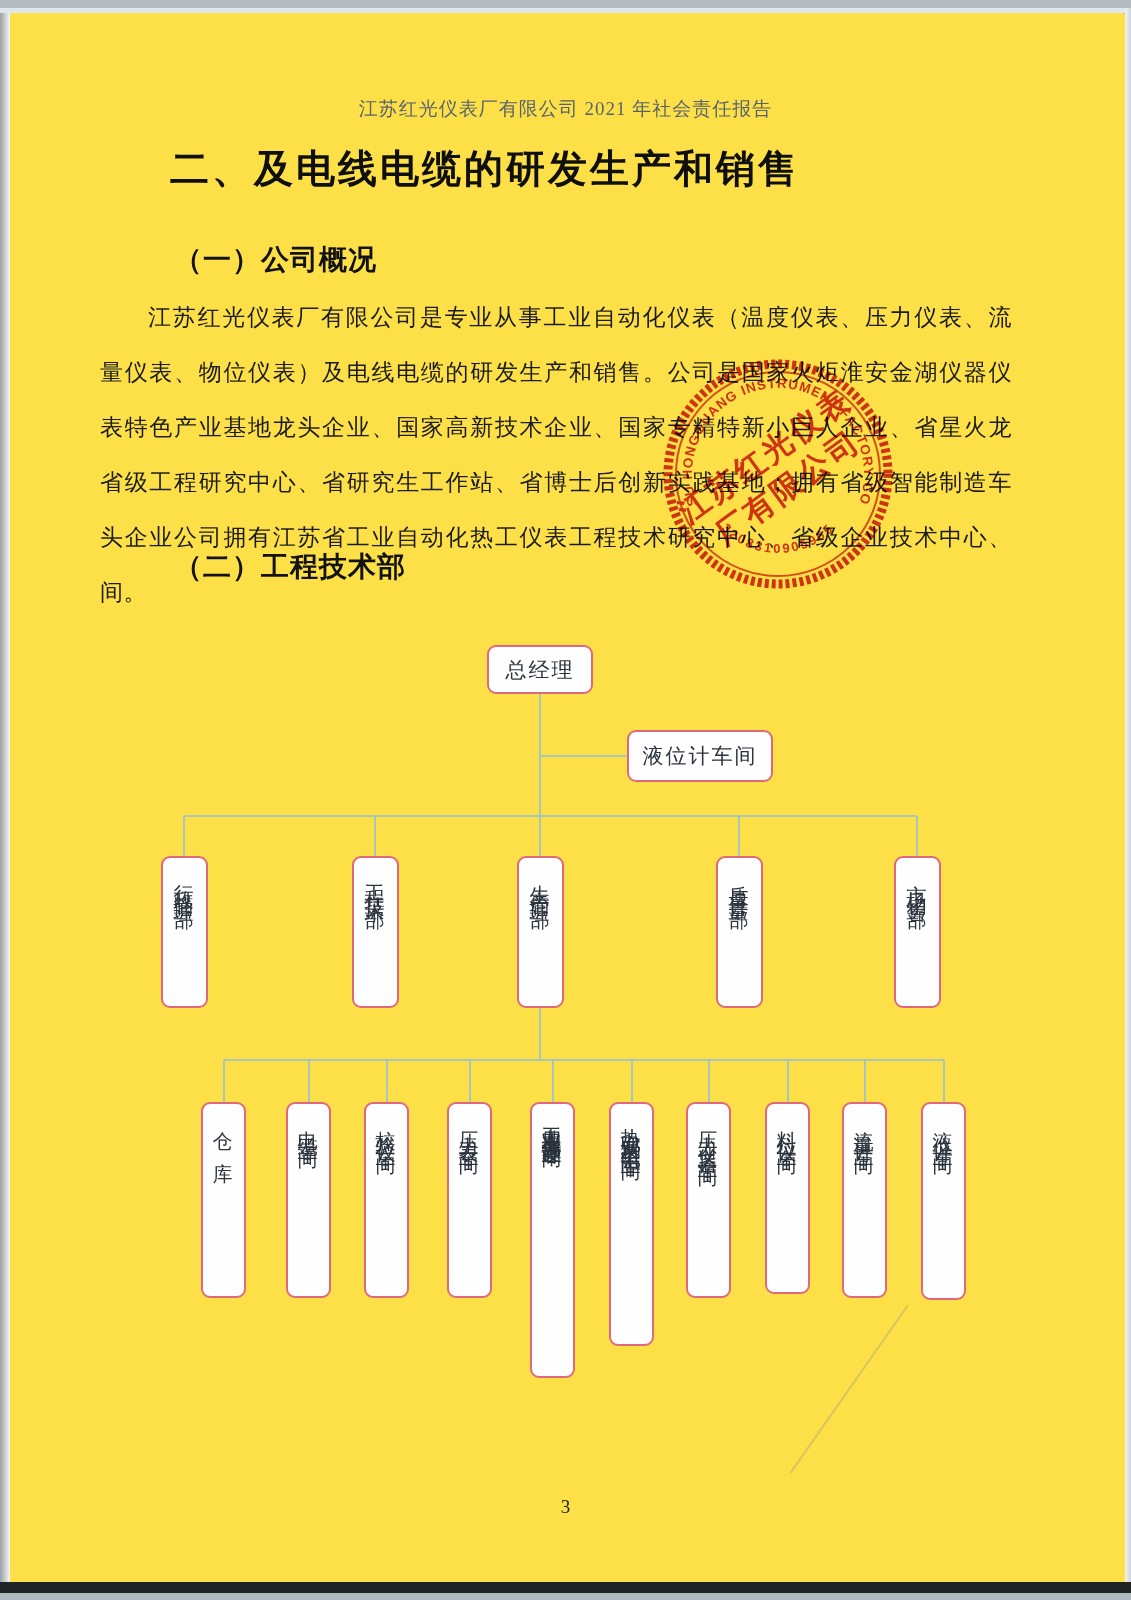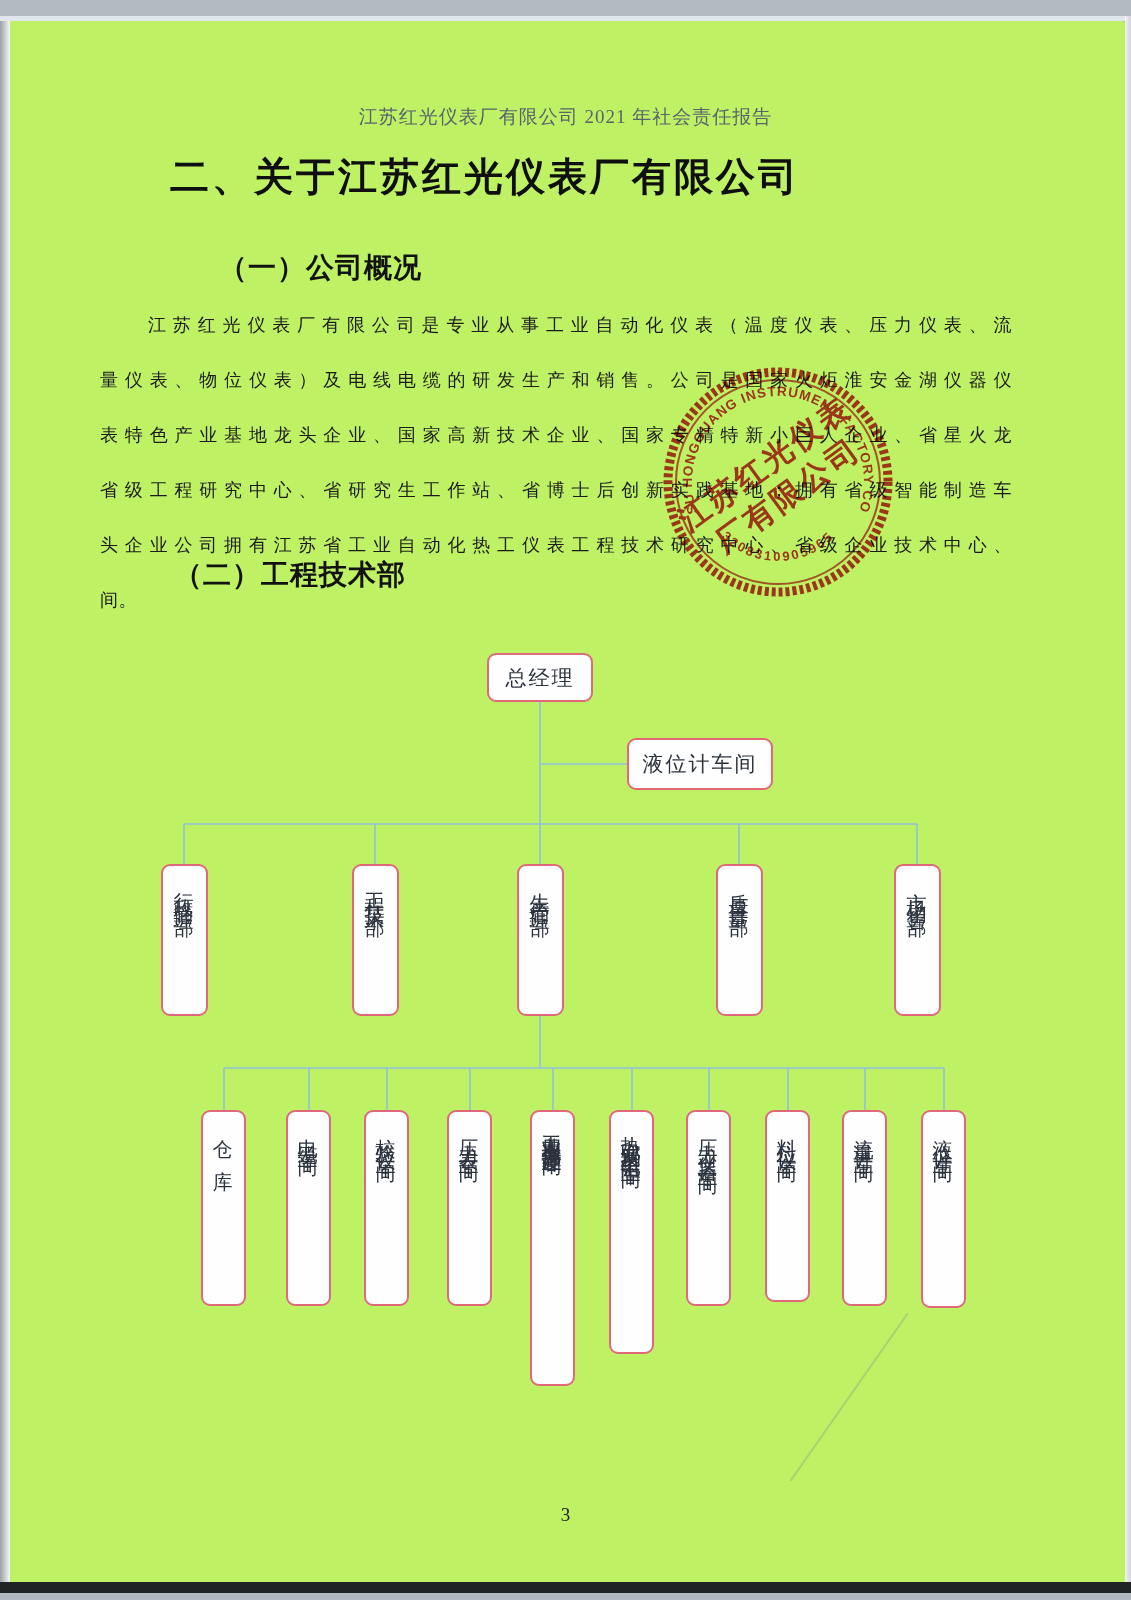--- a/index.html
+++ b/index.html
@@ -2,22 +2,22 @@
 <html><head>
 <meta charset="utf-8">
 <style>
   html,body{margin:0;padding:0;}
   body{
     width:1131px;height:1600px;overflow:hidden;
     background:#b3bbc1;
     font-family:"Liberation Serif", serif;
   }
   .paper{
-    position:absolute;left:0;top:16px;width:1131px;height:1582px;
-    background:#bef264;
+    position:absolute;left:0;top:8px;width:1131px;height:1582px;
+    background:#fde047;
     border-radius:22px;
   }
   
   .edge-left{position:absolute;left:0;top:0;width:10px;height:1582px;
     background:linear-gradient(to right,#9aa0a4,#cdd1d4 55%,#f7f8f8);}
   .edge-top{position:absolute;left:0;top:0;width:1131px;height:5px;background:#dfe6ec;}
   .edge-right{position:absolute;right:0;top:0;width:6px;height:1582px;
     background:linear-gradient(to left,#cfd4d8,#f2f3f4);}
   .edge-bottom-dark{position:absolute;left:0;top:1582px;width:1131px;height:11px;background:#212425;}
   .edge-bottom-gray{position:absolute;left:0;top:1593px;width:1131px;height:7px;background:#b0b9bf;}
@@ -31,26 +31,26 @@
   .main-title{
     position:absolute;left:170px;top:134px;width:900px;
     font-family:"Liberation Sans", sans-serif;
     font-size:39px;font-weight:bold;color:#0f0f0f;letter-spacing:3px;
   }
   .sec-heading{
     position:absolute;left:174px;
     font-family:"Liberation Sans", sans-serif;
     font-size:28px;font-weight:bold;color:#121212;letter-spacing:1px;
   }
-  #sec1-heading{top:233px;margin-left:45px;}
+  #sec1-heading{top:233px;}
   #sec2-heading{top:540px;}
 
   .body-text{
     position:absolute;left:100px;top:282px;width:912px;
-    font-size:18px;color:#1b1b1b;line-height:55px;
+    font-size:23px;color:#1b1b1b;line-height:55px;
   }
   .body-text .line{text-align:justify;text-align-last:justify;letter-spacing:.5px;}
   .body-text .line.first{text-indent:48px;}
   .body-text .line.last{text-align-last:left;}
 
   
   .seal{position:absolute;left:648px;top:336px;width:260px;height:260px;
     mix-blend-mode:multiply;opacity:.93;pointer-events:none;}
 
   
@@ -76,21 +76,21 @@
     font-size:19px;color:#222;
   }
 </style>
 </head>
 <body>
 
 <div class="paper">
 
   <div class="report-header">江苏红光仪表厂有限公司 2021 年社会责任报告</div>
 
-  <div class="main-title">二、关于江苏红光仪表厂有限公司</div>
+  <div class="main-title">二、及电线电缆的研发生产和销售</div>
 
   <div class="sec-heading" id="sec1-heading">（一）公司概况</div>
 
   <div class="body-text">
     <div class="line first">江苏红光仪表厂有限公司是专业从事工业自动化仪表（温度仪表、压力仪表、流</div>
     <div class="line">量仪表、物位仪表）及电线电缆的研发生产和销售。公司是国家火炬淮安金湖仪器仪</div>
     <div class="line">表特色产业基地龙头企业、国家高新技术企业、国家专精特新小巨人企业、省星火龙</div>
     <div class="line">省级工程研究中心、省研究生工作站、省博士后创新实践基地；拥有省级智能制造车</div>
     <div class="line">头企业公司拥有江苏省工业自动化热工仪表工程技术研究中心、省级企业技术中心、</div>
     <div class="line last">间。</div>

